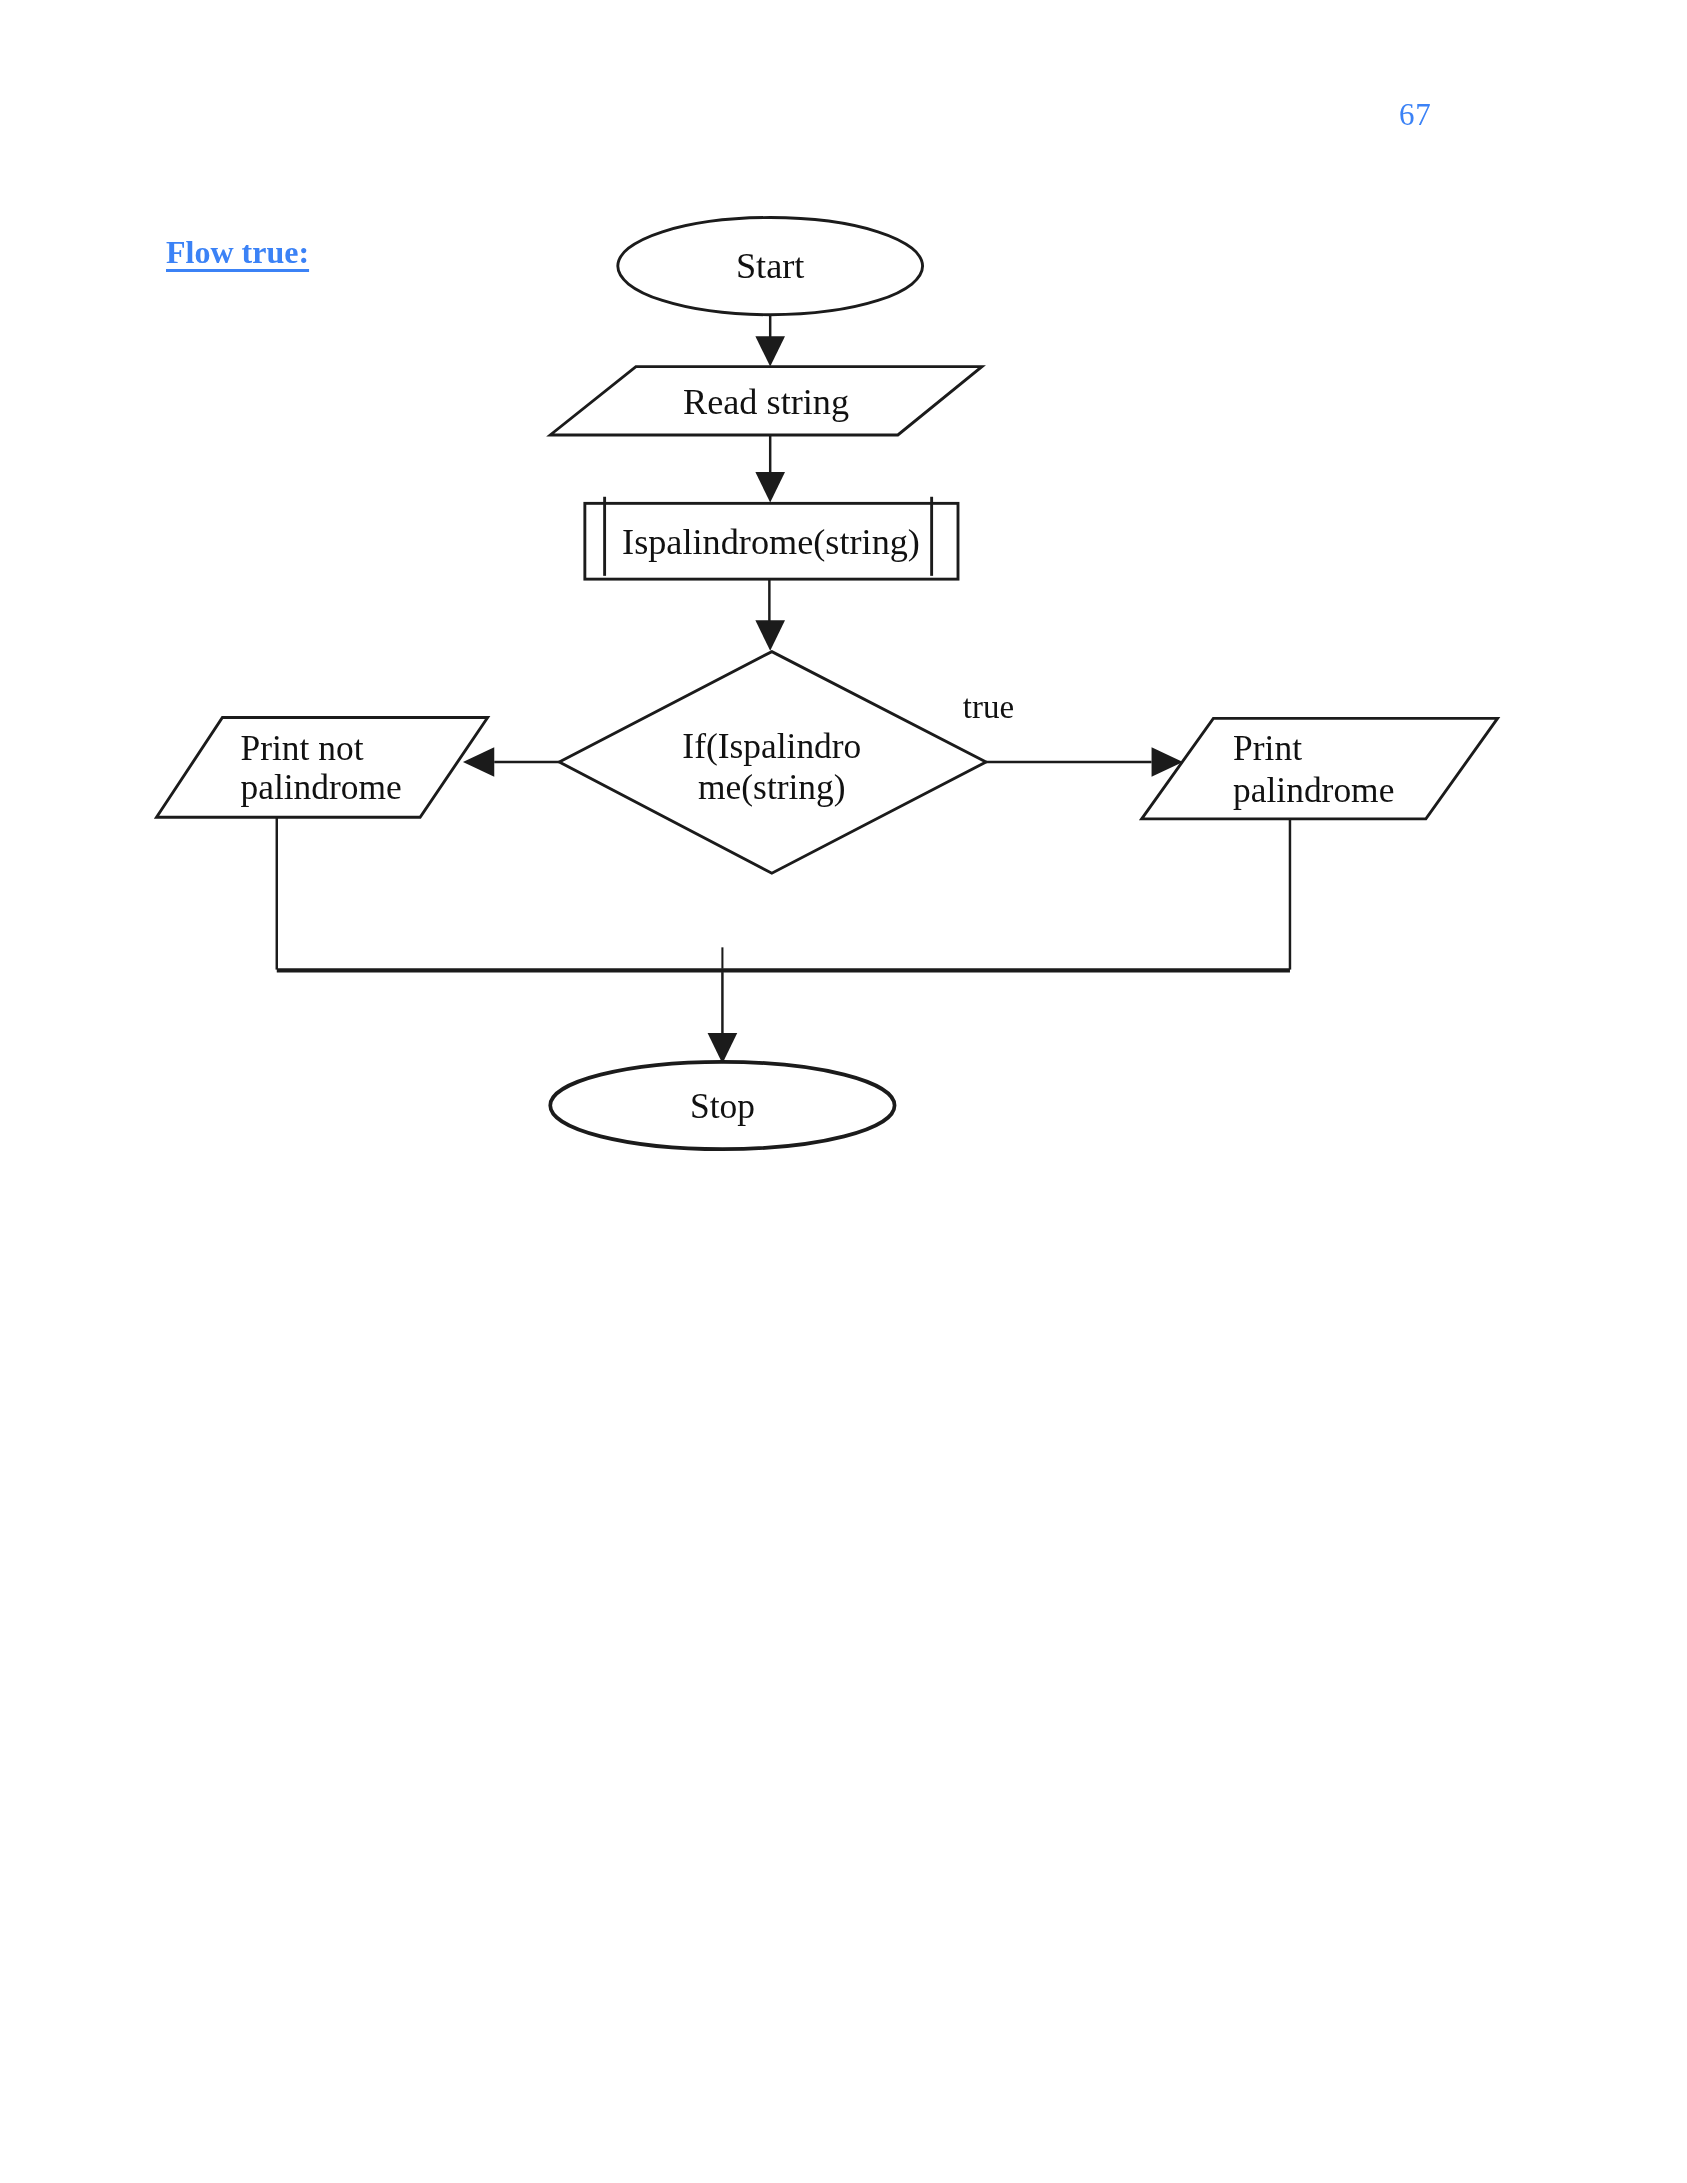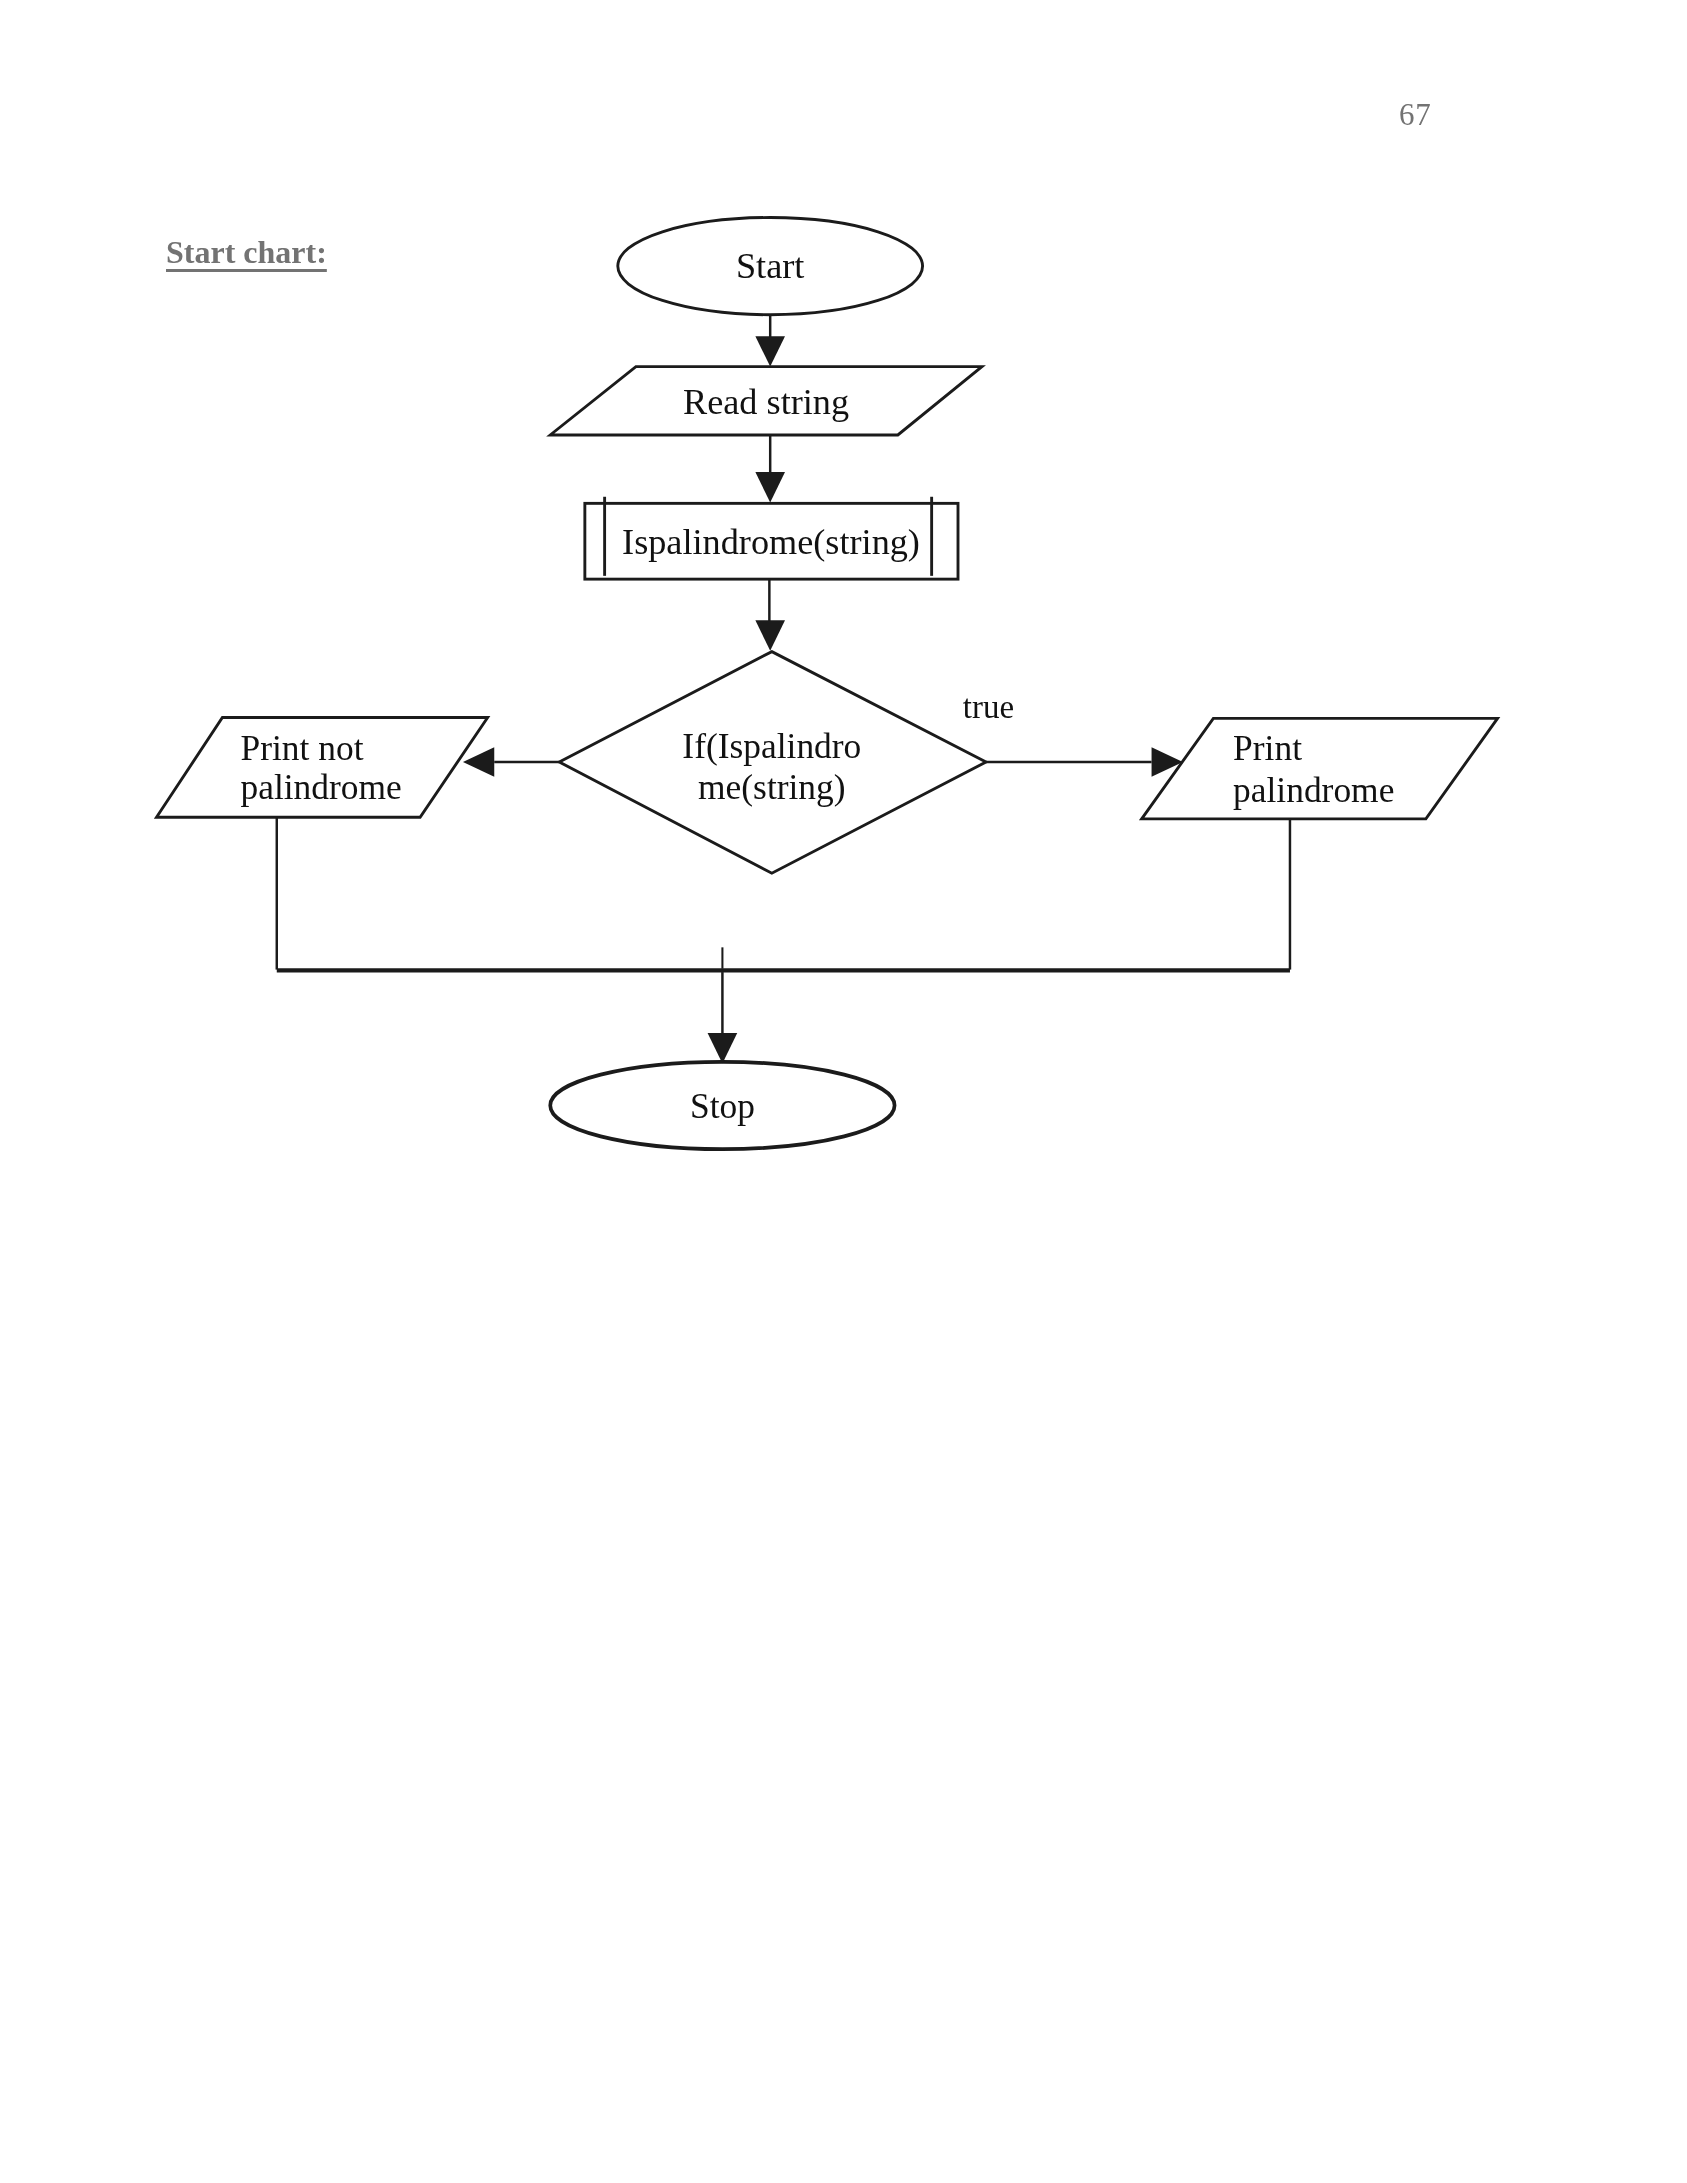--- a/index.html
+++ b/index.html
@@ -6,21 +6,21 @@
     margin: 0;
     padding: 0;
     background: #e8e8e8;
   }
   .page {
     position: relative;
     width: 1687px;
     height: 2183px;
     background: #ffffff;
     font-family: "Liberation Serif", "DejaVu Serif", serif;
-    color: #737373;
+    color: #3b82f6;
     overflow: hidden;
   }
   .page-number {
     position: absolute;
     left: 1399px;
     top: 97px;
     font-size: 31px;
     letter-spacing: 0.8px;
   }
   .page-title {
@@ -65,21 +65,21 @@
   svg.flow text.small { font-size: 40px; }
   svg.flow text.mid { font-size: 43px; }
 </style>
 </head>
 <body>
 
 <div class="page">
 
   <div class="page-number">67</div>
 
-  <div class="page-title">Start chart:</div>
+  <div class="page-title">Flow true:</div>
 
   <svg class="flow" viewBox="0 0 2048 2650" xmlns="http://www.w3.org/2000/svg">
 
     <ellipse class="shape" cx="935" cy="323" rx="185" ry="59"></ellipse>
     <text x="935" y="338" text-anchor="middle">Start</text>
 
     <line class="edge" x1="935" y1="383" x2="935" y2="412"></line>
     <polygon class="arrowhead" points="935,445 917,408 953,408"></polygon>
 
     <polygon class="shape" points="772,445 1192,445 1090,528 668,528"></polygon>

